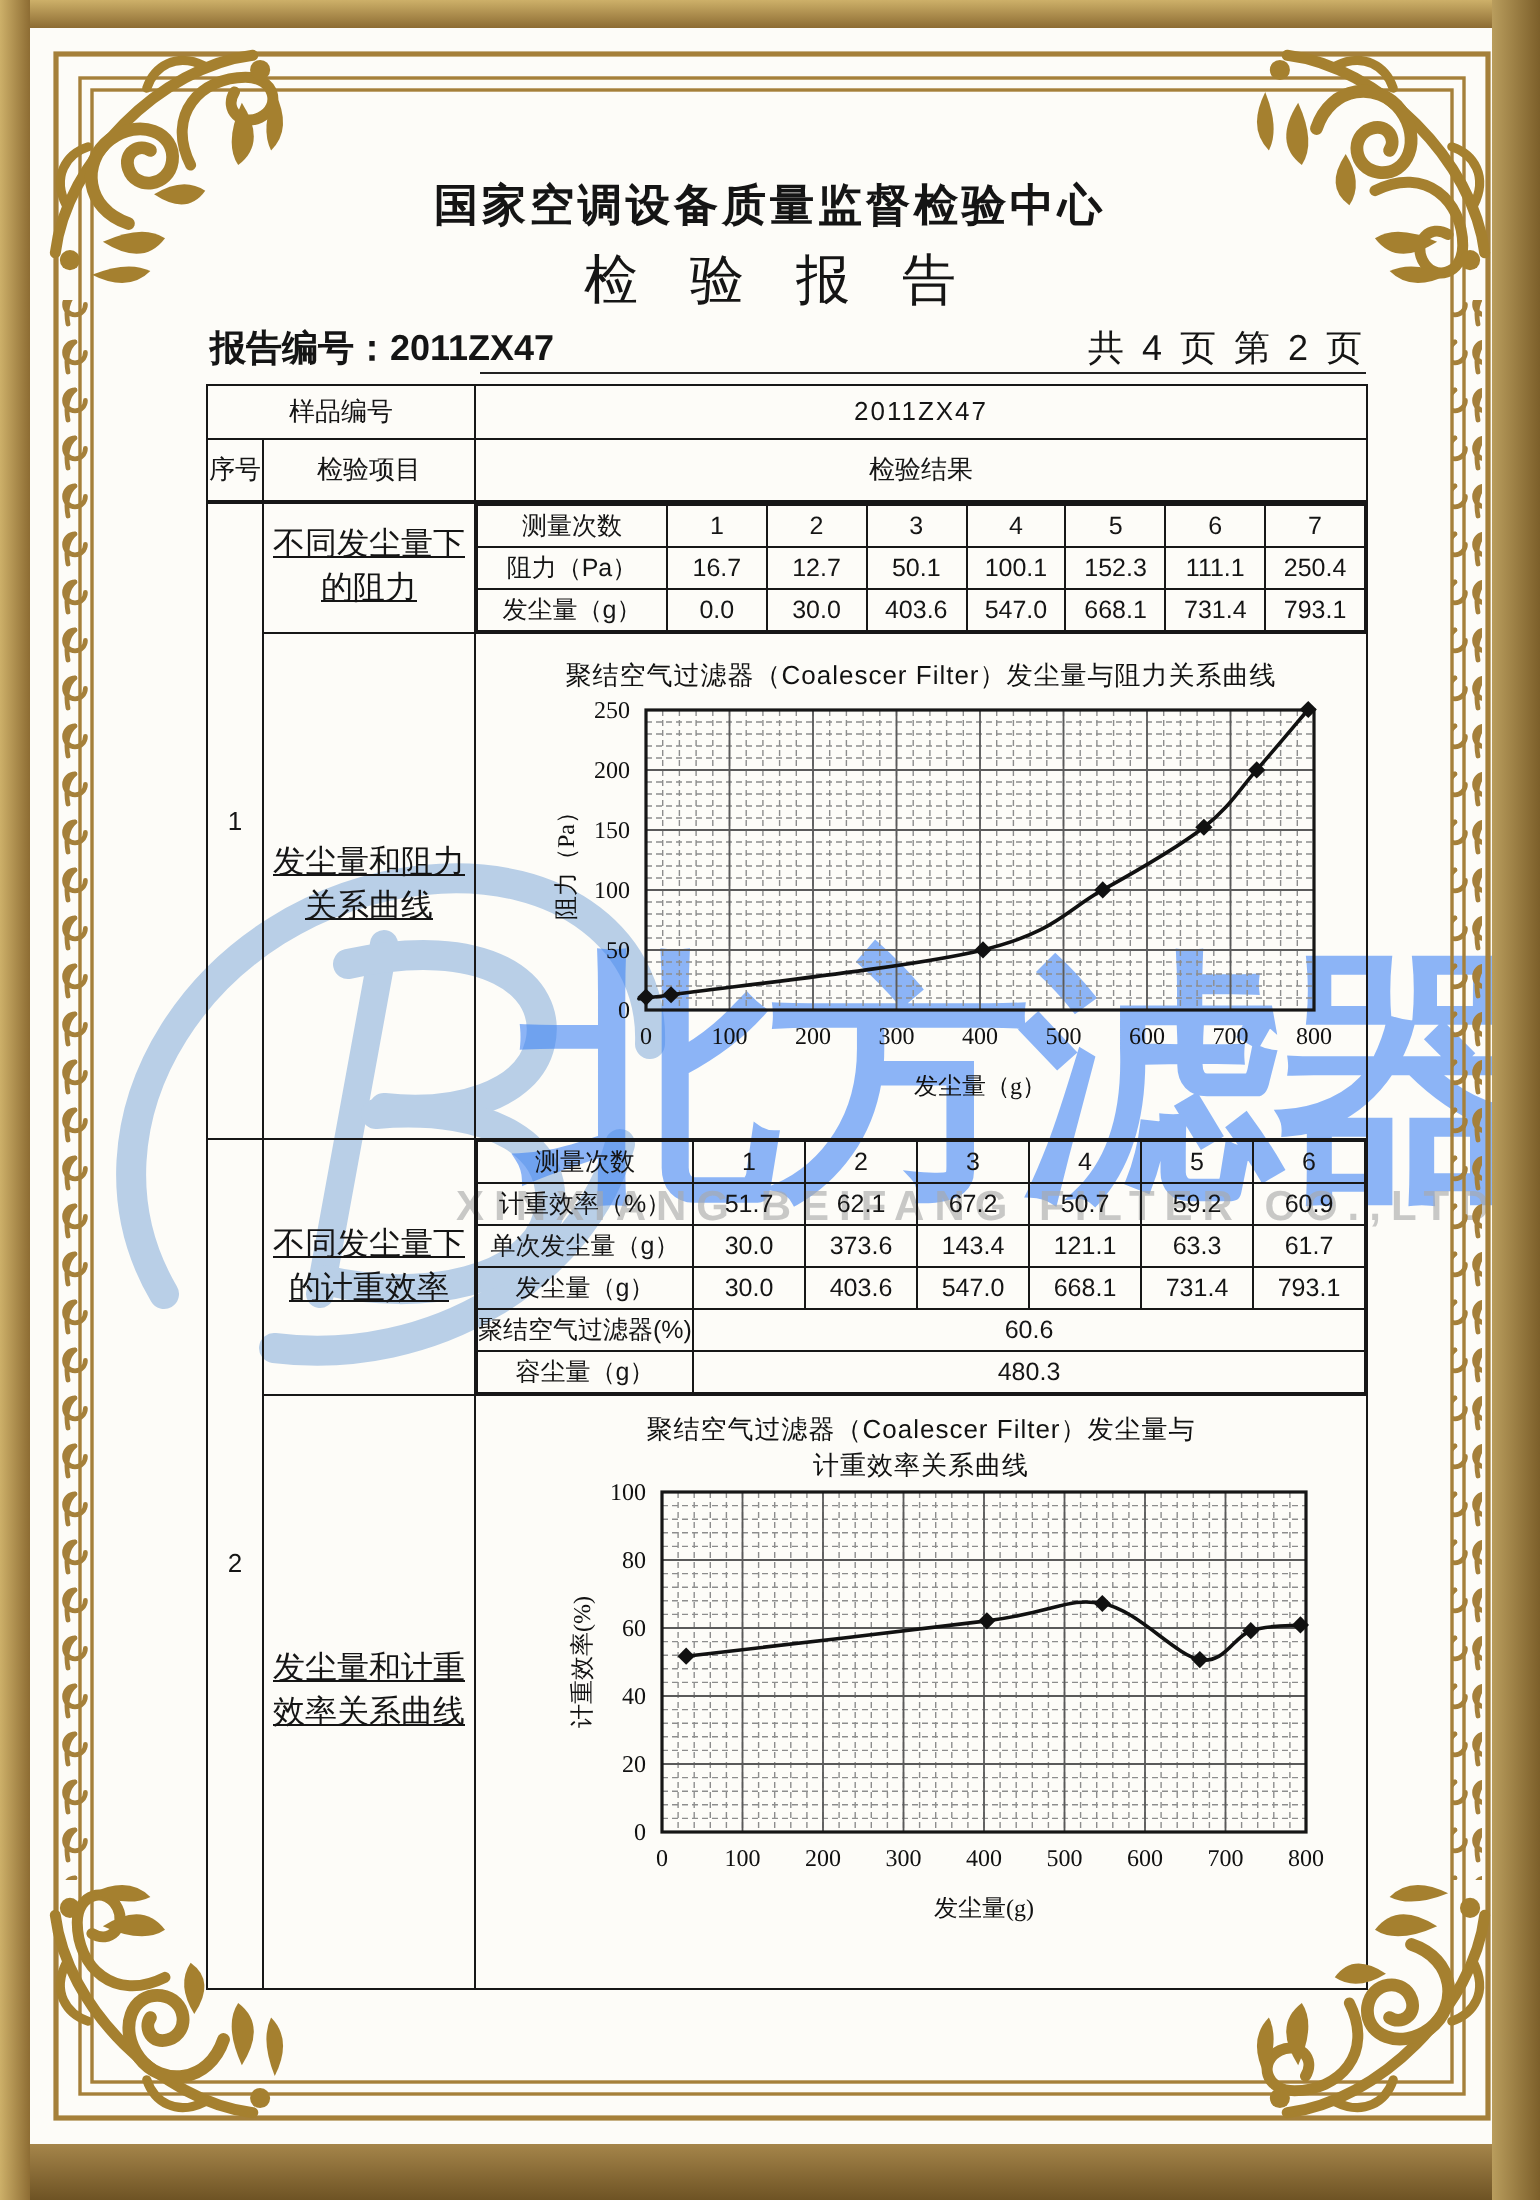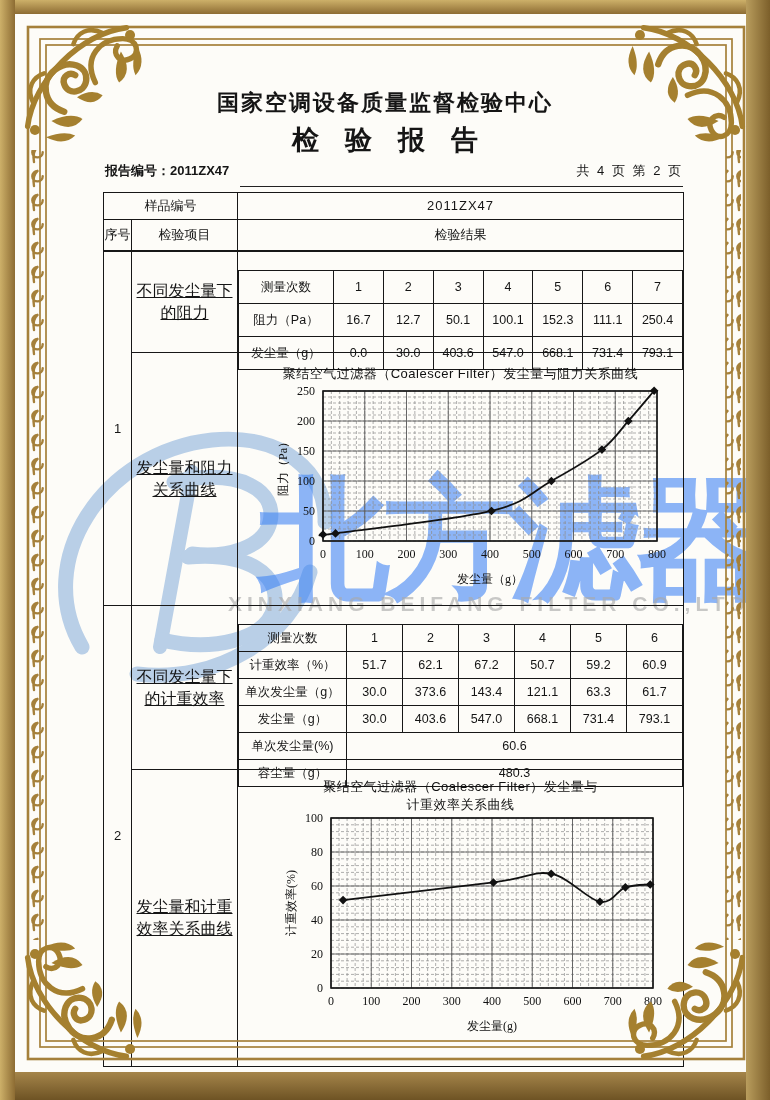--- a/index.html
+++ b/index.html
@@ -14,37 +14,37 @@
   .wm-latin{position:absolute;left:228px;top:592px;font-size:21px;font-weight:700;
             letter-spacing:5px;color:#a9a9a9;opacity:.62;white-space:nowrap;}
   .wm-logo{position:absolute;left:42px;top:412px;}
   
   #frame{z-index:3;pointer-events:none;}
   
   #content{z-index:2;}
   .org-title{position:absolute;left:0;top:88px;width:770px;text-align:center;
              font-size:22px;font-weight:700;letter-spacing:2px;}
   .report-title{position:absolute;left:0;top:122px;width:770px;text-align:center;
-                font-size:27px;font-weight:700;letter-spacing:26px;text-indent:26px;}
-  .report-line{position:absolute;left:103px;top:160px;width:580px;height:24px;font-size:13px;}
+                font-size:27px;font-weight:400;letter-spacing:26px;text-indent:26px;}
+  .report-line{position:absolute;left:103px;top:160px;width:580px;height:24px;font-size:18px;}
   .report-no{position:absolute;left:2px;top:2px;font-weight:700;}
   .page-info{position:absolute;right:0;top:2px;letter-spacing:2px;margin-left:35px;}
   .report-rule{position:absolute;left:137px;top:26px;width:443px;border-bottom:1.5px solid #222;}
   
   table{border-collapse:collapse;table-layout:fixed;}
   #main-table{position:absolute;left:103px;top:192px;width:580px;
               font-size:13px;padding-left:41px;}
   #main-table td{border:1px solid #171717;text-align:center;vertical-align:middle;
                  padding:0;line-height:1.35;}
   #main-table > tbody > tr:nth-child(1) > td{height:26px;}
   #main-table > tbody > tr:nth-child(2) > td{height:30px;border-bottom-width:2px;}
   td.sample-value{text-align:left;padding-left:8px;letter-spacing:1px;}
   td.item-cell{font-size:16px;padding:2px 6px;text-decoration:underline;}
   td.sub{padding:0;}
-  .inner{width:100%;height:100%;font-size:12.5px;margin-top:36px;}
+  .inner{width:100%;height:100%;font-size:12.5px;}
   .inner td{border:1px solid #171717;height:20px;}
   .inner tr:first-child td{border-top:none;}
   .inner tr:last-child td{border-bottom:none;}
   .inner td:first-child{border-left:none;}
   .inner td:last-child{border-right:none;}
   tr.sec2-start > td{border-top-width:2px;}
   
   .chart-cell{position:relative;padding:0;}
   .chart-title{position:absolute;width:100%;text-align:center;font-size:13px;
                letter-spacing:.5px;color:#111;}
@@ -311,21 +311,21 @@
               <tr>
                 <td>发尘量（g）</td>
                 <td>30.0</td>
                 <td>403.6</td>
                 <td>547.0</td>
                 <td>668.1</td>
                 <td>731.4</td>
                 <td>793.1</td>
               </tr>
               <tr>
-                <td>单次发尘量(%)</td>
+                <td>聚结空气过滤器(%)</td>
                 <td colspan="6">60.6</td>
               </tr>
               <tr>
                 <td>容尘量（g）</td>
                 <td colspan="6">480.3</td>
               </tr>
             </tbody>
           </table>
         </td>
       </tr>

